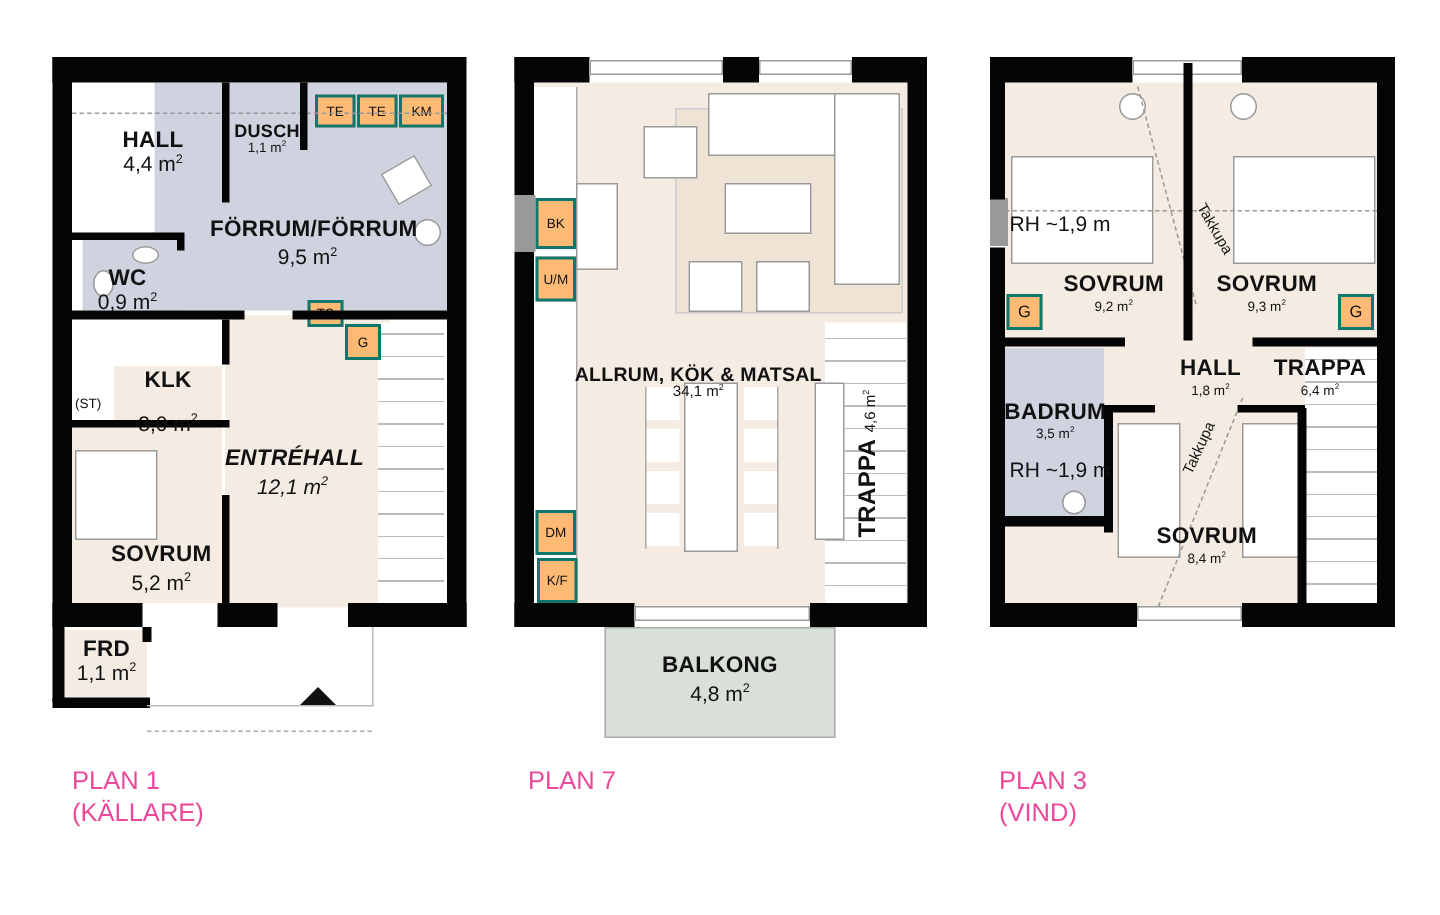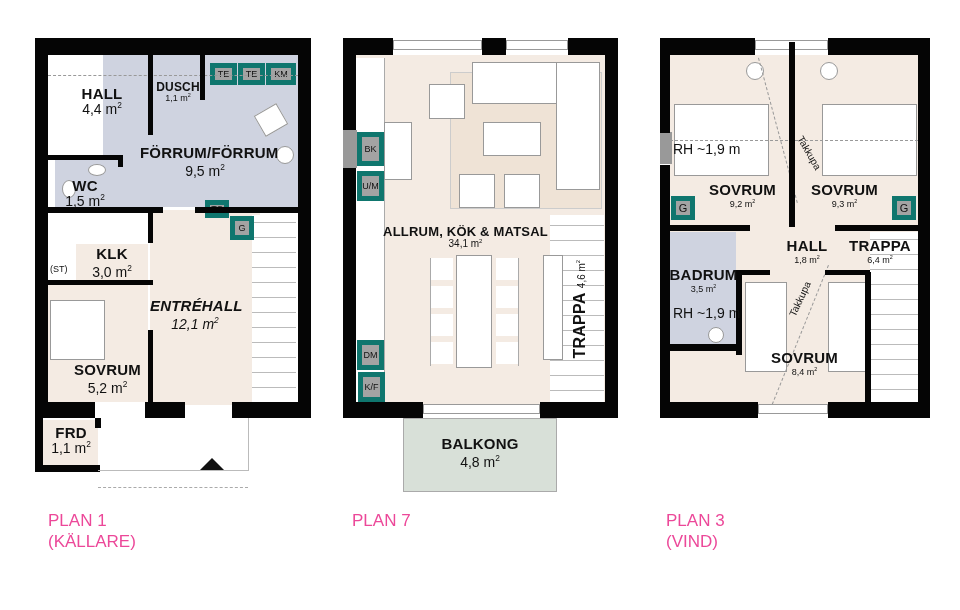--- a/index.html
+++ b/index.html
@@ -9,21 +9,21 @@
   .room { position:absolute; }
   .beige { background:#f4ebe3; }
   .blue { background:#cfd3e0; }
   .white { background:#ffffff; }
   .green { background:#d8e0d8; border:1px solid #aaa; }
   .label { position:absolute; text-align:center; white-space:nowrap; line-height:1.05; }
   .lbl-bold { font-weight:bold; font-size:15px; letter-spacing:0.2px; }
   .lbl-area { font-size:14px; }
   .lbl-small { font-size:10px; }
   .lbl-tiny { font-size:9px; }
-  .box { position:absolute; border:5px solid #0f766e; background:#a3a3a3; font-size:9px; display:flex; align-items:center; justify-content:center; box-sizing:border-box; }
+  .box { position:absolute; border:2px solid #0f766e; background:#fdba74; font-size:9px; display:flex; align-items:center; justify-content:center; box-sizing:border-box; }
   .furn { position:absolute; border:1px solid #999; background:#fff; box-sizing:border-box; }
   .dash-h { position:absolute; border-top:1px dashed #999; height:0; }
   .plan-title { position:absolute; font-size:17px; line-height:1.25; color:#ec4899; }
   sup { font-size:0.6em; vertical-align:super; line-height:0; }
   .stairs { position:absolute; background:#fff; background-image:repeating-linear-gradient(0deg, transparent 0 14px, #bbb 14px 15px); }
   .win { position:absolute; background:#fff; border:1px solid #999; box-sizing:border-box; }
 </style>
 </head>
 <body>
 
@@ -82,26 +82,26 @@
   <div class="label" style="left:150px;top:81px;width:56px;">
     <div class="lbl-bold" style="font-size:12px;">DUSCH</div>
     <div class="lbl-tiny"><span>1,1 m</span><sup>2</sup></div>
   </div>
   <div class="label" style="left:140px;top:145px;width:130px;">
     <div class="lbl-bold">FÖRRUM/FÖRRUM</div>
     <div class="lbl-area" style="margin-top:3px;"><span>9,5 m</span><sup>2</sup></div>
   </div>
   <div class="label" style="left:60px;top:178px;width:50px;">
     <div class="lbl-bold">WC</div>
-    <div class="lbl-area"><span>1,5 m</span><sup>2</sup></div>
+    <div class="lbl-area"><span>0,9 m</span><sup>2</sup></div>
   </div>
   <div class="label lbl-tiny" style="left:50px;top:265px;">(ST)</div>
   <div class="label" style="left:82px;top:246px;width:60px;">
     <div class="lbl-bold">KLK</div>
-    <div class="lbl-area" style="margin-top:3px;"><span>3,0 m</span><sup>2</sup></div>
+    <div class="lbl-area" style="margin-top:13px;"><span>3,0 m</span><sup>2</sup></div>
   </div>
   <div class="label" style="left:150px;top:298px;width:90px;font-style:italic;">
     <div class="lbl-bold">ENTRÉHALL</div>
     <div class="lbl-area" style="margin-top:3px;"><span>12,1 m</span><sup>2</sup></div>
   </div>
   <div class="label" style="left:70px;top:362px;width:75px;">
     <div class="lbl-bold">SOVRUM</div>
     <div class="lbl-area" style="margin-top:3px;"><span>5,2 m</span><sup>2</sup></div>
   </div>
   <div class="label" style="left:45px;top:425px;width:52px;">
@@ -146,21 +146,21 @@
   <div class="win" style="left:506px;top:40px;width:62px;height:10px;"></div>
   <div class="wall" style="left:343px;top:38px;width:13px;height:92px;"></div>
   <div class="wall" style="left:343px;top:168px;width:13px;height:250px;"></div>
   <div class="wall" style="left:605px;top:38px;width:13px;height:380px;"></div>
   <div class="wall" style="left:343px;top:402px;width:80px;height:16px;"></div>
   <div class="wall" style="left:540px;top:402px;width:78px;height:16px;"></div>
   <div class="win" style="left:423px;top:404px;width:117px;height:10px;"></div>
 
   <div class="room green" style="left:403px;top:418px;width:152px;height:72px;"></div>
 
-  <div class="label" style="left:383px;top:225px;width:165px;">
+  <div class="label" style="left:383px;top:243px;width:165px;">
     <div class="lbl-bold" style="font-size:13px;">ALLRUM, KÖK &amp; MATSAL</div>
     <div class="lbl-small"><span>34,1 m</span><sup>2</sup></div>
   </div>
   <div class="label" style="left:540px;top:310px;width:80px;transform:rotate(-90deg);">
     <span class="lbl-bold" style="font-size:16px;">TRAPPA</span>
     <span class="lbl-small"><span>4,6 m</span><sup>2</sup></span>
   </div>
   <div class="label" style="left:430px;top:436px;width:100px;">
     <div class="lbl-bold">BALKONG</div>
     <div class="lbl-area" style="margin-top:3px;"><span>4,8 m</span><sup>2</sup></div>

